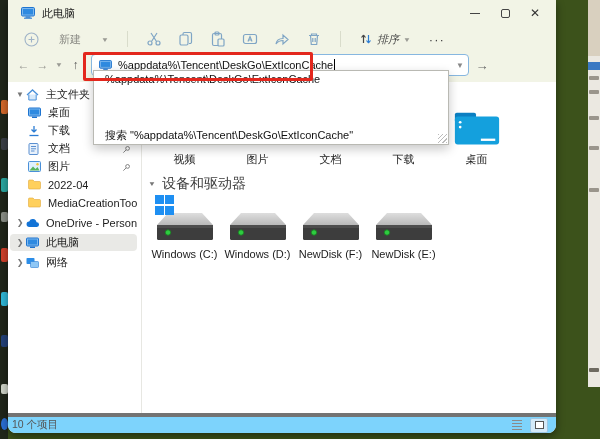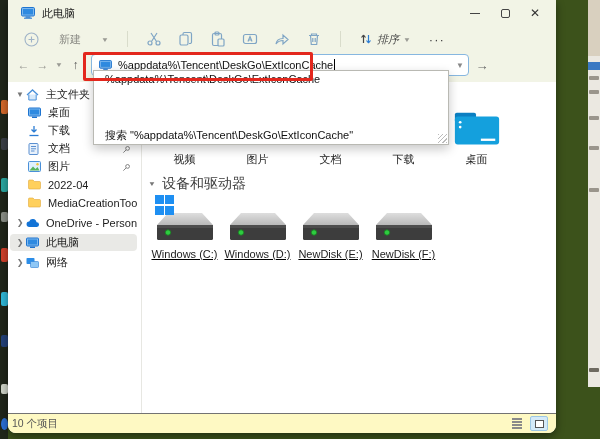--- a/index.html
+++ b/index.html
@@ -87,34 +87,34 @@
   .srow.selected { background:#e9e9e6; }
   .srow .sx { width:12px; font-size:8px; color:#777; text-align:center; flex:none; }
   .srow .sicon { width:14px; height:13px; margin-right:6px; flex:none; display:flex; align-items:center; }
   .srow .slbl { font-size:11px; color:#1c1c1c; white-space:nowrap; overflow:hidden; }
   .srow .pin { margin-left:auto; margin-right:6px; flex:none; }
   .srow.child { padding-left:18px; }
   .srow.grp { margin-top:3px; }
 
   .content { flex:1; padding-left:6px; position:relative; }
   .tiles { display:flex; margin-top:27px; }
-  .tiles.drives { margin-top:10px;text-decoration:underline; }
+  .tiles.drives { margin-top:10px; }
   .tile { width:73px; display:flex; flex-direction:column; align-items:center; }
   .tile .lbl { font-size:11px; color:#1c1c1c; margin-top:3px; white-space:nowrap; }
   .drive-wrap { position:relative; width:56px; height:42px; }
   .win-logo { position:absolute; left:-2px; top:-8px; width:21px; height:21px;
               display:grid; grid-template-columns:9px 9px; grid-template-rows:9px 9px; gap:1.5px; }
   .win-logo i { background:#1e8ff2; }
   .sect { display:flex; align-items:center; gap:6px; margin-top:8px; }
   .sect .chev { color:#777; }
   .sect .slbl { font-size:14px; color:#3f3f3f;text-align:right; }
 
   
-  .statusbar { height:20px; border-top:1px solid #737373; display:flex; align-items:center;
-               padding:0 8px 0 4px; background:#fef9c3; }
+  .statusbar { height:20px; border-top:4px solid #737373; display:flex; align-items:center;
+               padding:0 8px 0 4px; background:#7dd3fc; }
   .status-count { font-size:10.5px; color:#555; }
   .view-toggles { margin-left:auto; display:flex; gap:4px; align-items:center; }
   .vt { width:18px; height:15px; display:flex; align-items:center; justify-content:center; border-radius:2px; }
   .vt-list { display:flex; flex-direction:column; gap:1.5px; }
   .vt-list i { width:10px; height:1.5px; background:#8a8a8a; }
   .vt.sel { background:#d4eaf8; border:1px solid #9cc7e4; }
   .vt-grid { width:9px; height:8px; border:1.3px solid #555; background:#fff; }
 </style>
 </head>
 <body>
@@ -468,32 +468,32 @@
           </div>
           <div class="tile">
             <div class="drive-wrap">
               <svg width="56" height="42" viewBox="0 0 56 42">
                 <polygon points="11,10 45,10 56,22 0,22" fill="url(#dt)"></polygon>
                 <rect x="0" y="22" width="56" height="15" rx="1.5" fill="#3d3d3d"></rect>
                 <rect x="0" y="22" width="56" height="3" fill="#4d4d4d"></rect>
                 <circle cx="11" cy="29.5" r="2.7" fill="#2ecc40" stroke="#187a1f" stroke-width=".8"></circle>
               </svg>
             </div>
-            <span class="lbl">NewDisk (E:)</span>
+            <span class="lbl">NewDisk (F:)</span>
           </div>
           <div class="tile">
             <div class="drive-wrap">
               <svg width="56" height="42" viewBox="0 0 56 42">
                 <polygon points="11,10 45,10 56,22 0,22" fill="url(#dt)"></polygon>
                 <rect x="0" y="22" width="56" height="15" rx="1.5" fill="#3d3d3d"></rect>
                 <rect x="0" y="22" width="56" height="3" fill="#4d4d4d"></rect>
                 <circle cx="11" cy="29.5" r="2.7" fill="#2ecc40" stroke="#187a1f" stroke-width=".8"></circle>
               </svg>
             </div>
-            <span class="lbl">NewDisk (F:)</span>
+            <span class="lbl">NewDisk (E:)</span>
           </div>
         </div>
       </div>
 
       <div class="flyout" style="top:-12px;">
         <div class="fly-row">%appdata%\Tencent\DeskGo\ExtIconCache</div>
         <div class="fly-row">搜索 "%appdata%\Tencent\DeskGo\ExtIconCache"</div>
         <div class="grip"></div>
       </div>
     </div>

